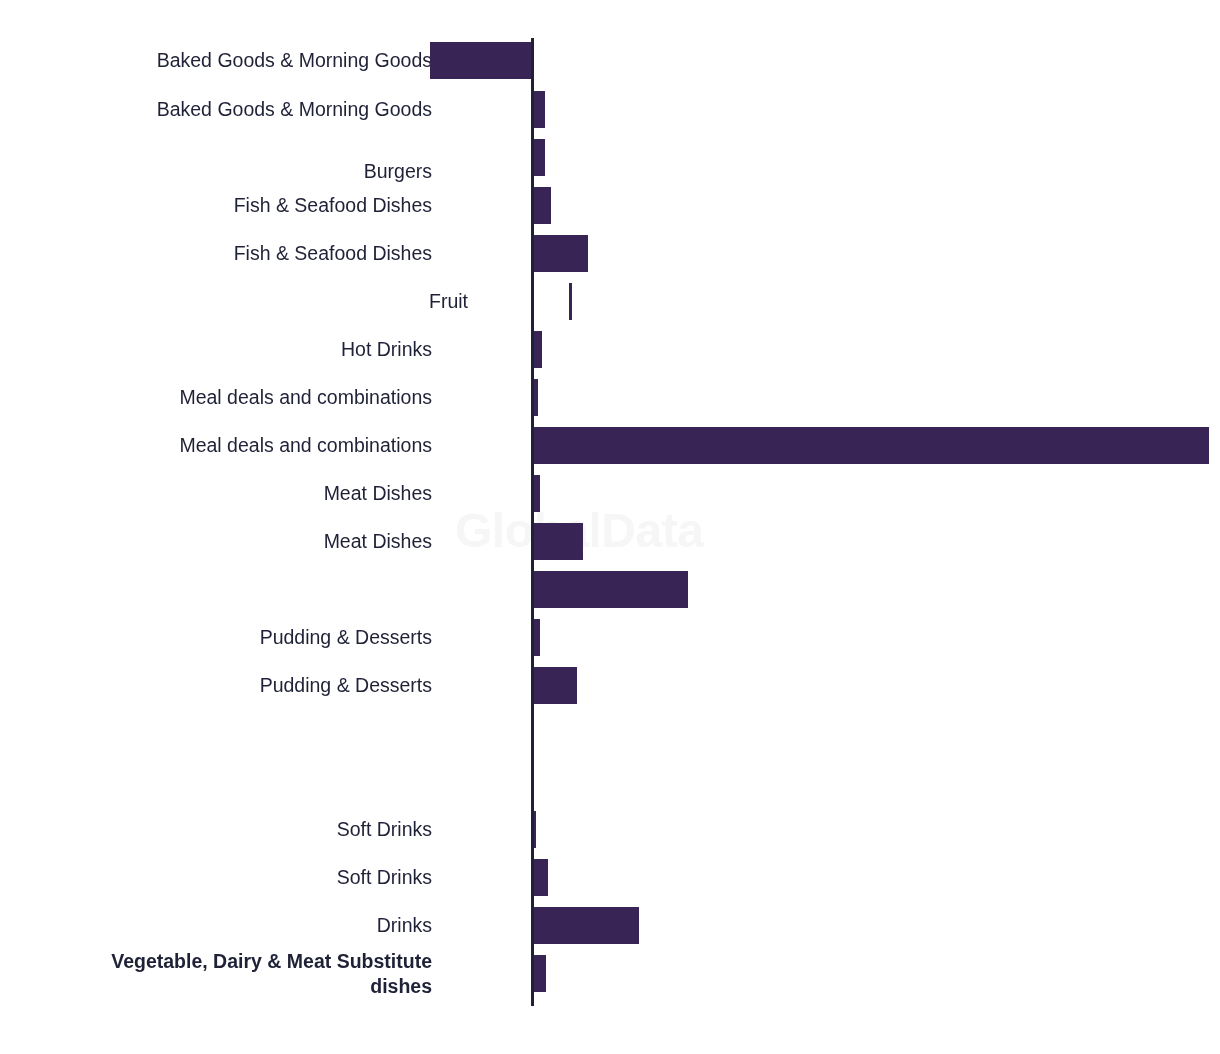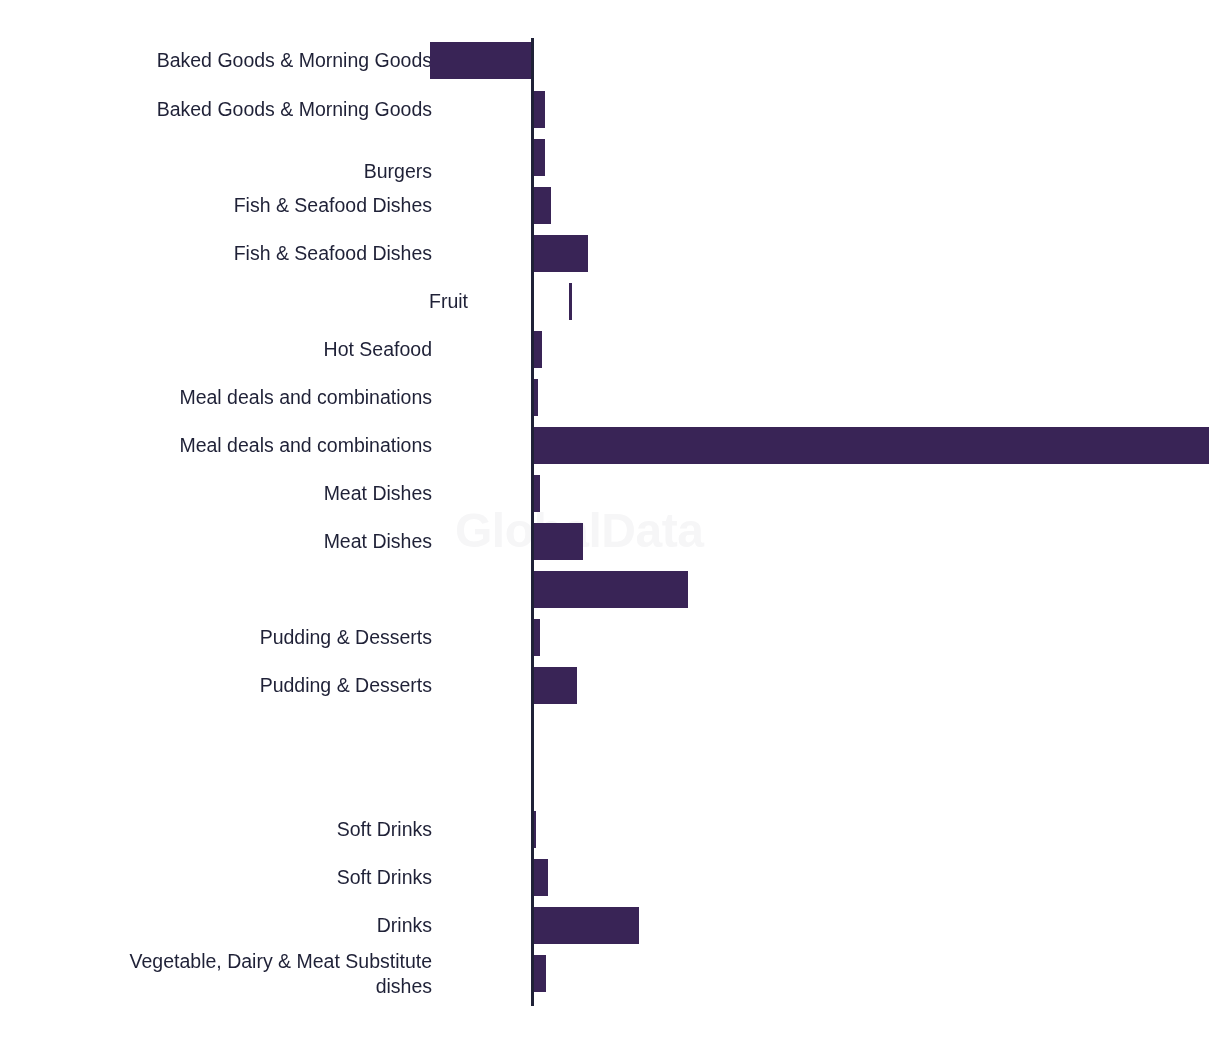--- a/index.html
+++ b/index.html
@@ -104,21 +104,21 @@
       </div>
       <div class="row" style="top: 229px;">
         <div class="cat-label" style="top: 12px;">Fish &amp; Seafood Dishes</div>
         <div class="bar" style="background: rgb(57, 36, 86); left: 533px; width: 55px; top: 6px; height: 37px;"></div>
       </div>
       <div class="row" style="top: 277px; margin-left: 36px;">
         <div class="cat-label" style="top: 12px;">Fruit</div>
         <div class="bar" style="background: rgb(57, 36, 86); left: 533px; width: 3px; top: 6px; height: 37px;"></div>
       </div>
       <div class="row" style="top: 325px;">
-        <div class="cat-label" style="top: 12px;">Hot Seafood</div>
+        <div class="cat-label" style="top: 12px;">Hot Drinks</div>
         <div class="bar" style="background: rgb(57, 36, 86); left: 533px; width: 9px; top: 6px; height: 37px;"></div>
       </div>
       <div class="row" style="top: 373px;">
         <div class="cat-label" style="top: 12px;">Meal deals and combinations</div>
         <div class="bar" style="background: rgb(57, 36, 86); left: 533px; width: 5px; top: 6px; height: 37px;"></div>
       </div>
       <div class="row" style="top: 421px;">
         <div class="cat-label" style="top: 12px;">Meal deals and combinations</div>
         <div class="bar" style="background: rgb(57, 36, 86); left: 533px; width: 676px; top: 6px; height: 37px;"></div>
       </div>
@@ -146,21 +146,21 @@
         <div class="bar" style="background: rgb(57, 36, 86); left: 533px; width: 3px; top: 6px; height: 37px;"></div>
       </div>
       <div class="row" style="top: 853px;">
         <div class="cat-label" style="top: 12px;">Soft Drinks</div>
         <div class="bar" style="background: rgb(57, 36, 86); left: 533px; width: 15px; top: 6px; height: 37px;"></div>
       </div>
       <div class="row" style="top: 901px;">
         <div class="cat-label" style="top: 12px;">Drinks</div>
         <div class="bar" style="background: rgb(57, 36, 86); left: 533px; width: 106px; top: 6px; height: 37px;"></div>
       </div>
-      <div class="row" style="top: 949px;">
+      <div class="row" style="top: 949px; font-weight: bold;">
         <div class="cat-label" style="top: -0.5px;">Vegetable, Dairy &amp; Meat Substitute
 dishes</div>
         <div class="bar" style="background: rgb(57, 36, 86); left: 533px; width: 13px; top: 6px; height: 37px;"></div>
       </div>
     </div>
 
   <div id="axis-line"></div>
 
 </div>
 

